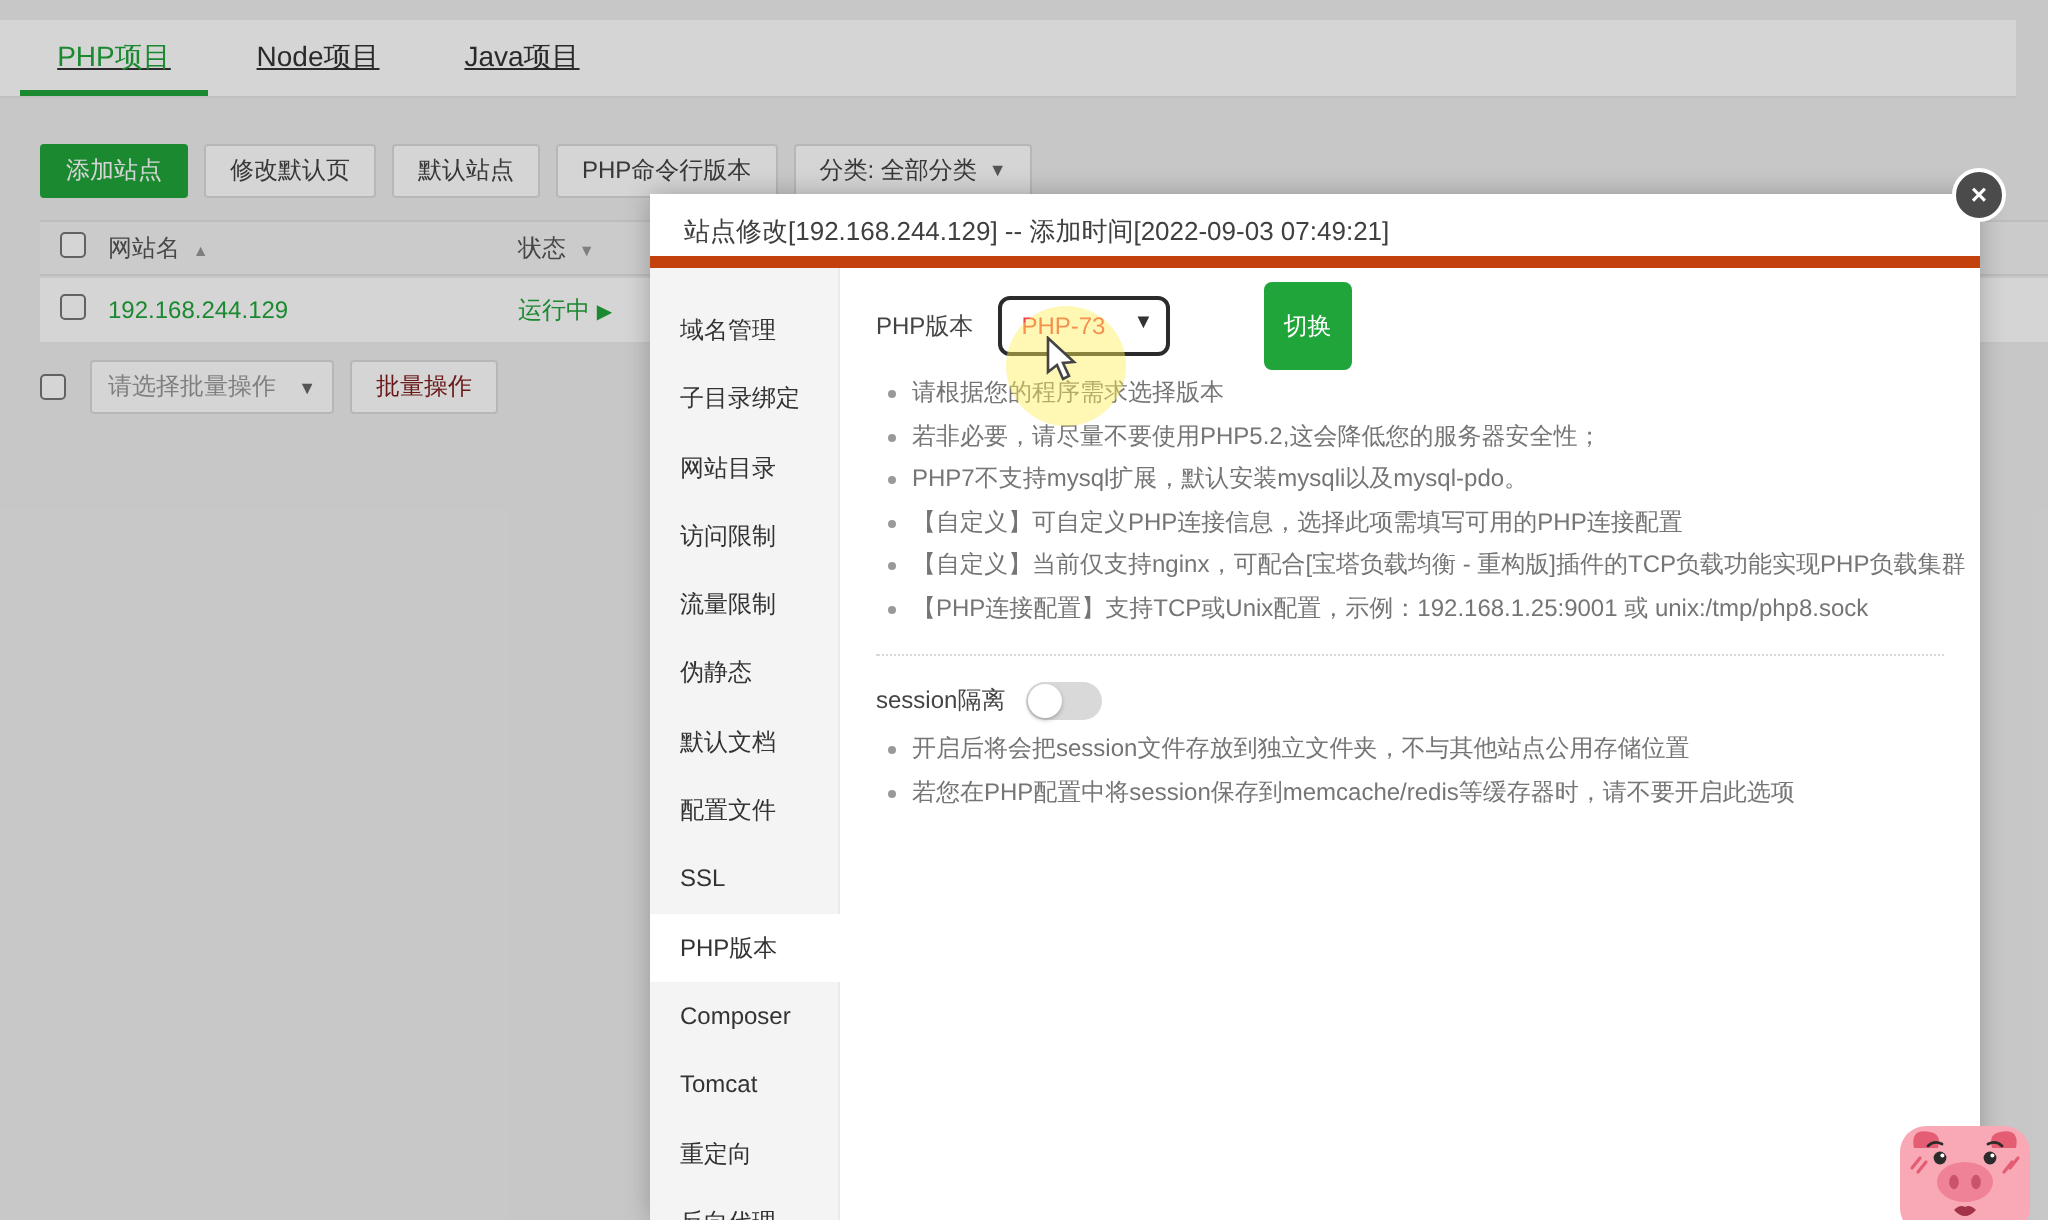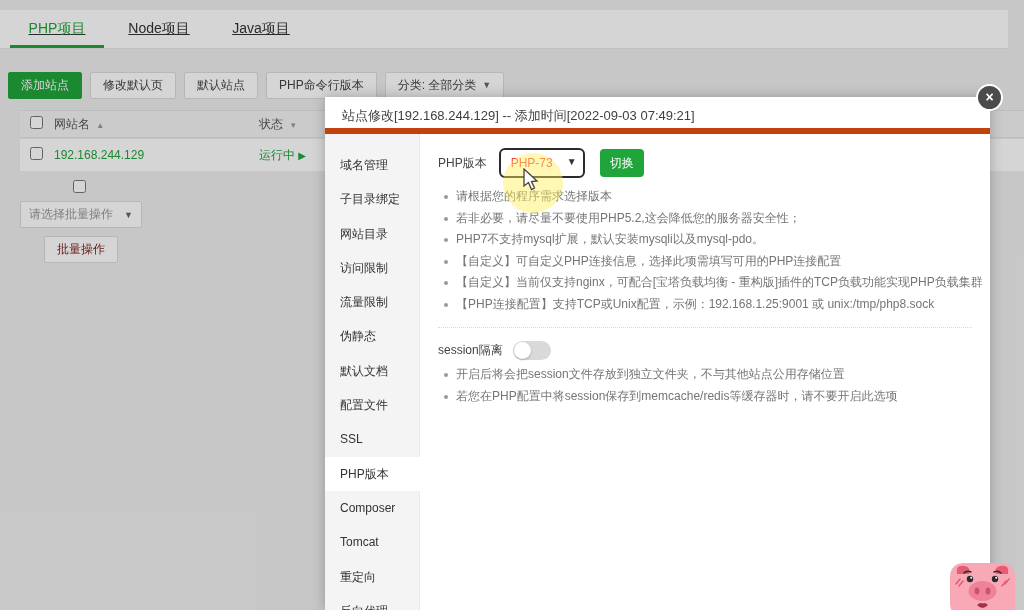--- a/index.html
+++ b/index.html
@@ -16,21 +16,21 @@
     position:absolute; top:10px; left:0; right:16px; height:39px;
     background:#ffffff; border-bottom:1px solid #e6e6e6;
     display:flex; padding-left:10px;text-decoration:underline;
   }
   .tab {
     width:94px; margin-right:8px; text-align:center; line-height:36px;
     font-size:14px; color:#333; cursor:pointer; border-bottom:3px solid transparent;
   }
   .tab.active { color:#20a53a; border-bottom-color:#20a53a; }
 
-  .toolbar { position:absolute; top:72px; left:8px; display:flex; gap:8px; }
+  .toolbar { position:absolute; top:72px; left:20px; display:flex; gap:8px; }
   .btn {
     height:27px; padding:0 12px; background:#fff; border:1px solid #dcdcdc;
     border-radius:2px; font-size:12px; color:#444; line-height:25px; cursor:pointer;
     display:inline-flex; align-items:center; gap:6px;
   }
   .btn.primary { background:#20a53a; border-color:#20a53a; color:#fff; }
   .caret { font-size:9px; color:#666; }
 
   .table-head {
     position:absolute; top:110px; left:20px; right:0; height:28px;
@@ -44,21 +44,21 @@
   }
   .cell-check { width:34px; padding-left:10px; }
   .cell-name { width:205px; }
   .cell-status { width:120px; }
   input[type=checkbox]{ width:13px; height:13px; accent-color:#20a53a; }
   .sort-ico { font-size:8px; color:#999; margin-left:3px; }
   .green-link { color:#20a53a; text-decoration:none; cursor:pointer; }
   .status-running { color:#20a53a; cursor:pointer; }
   .play-ico { font-size:10px; }
 
-  .batch-bar { position:absolute; top:180px; left:20px; display:flex; align-items:center; gap:8px;flex-direction:column; }
+  .batch-bar { position:absolute; top:180px; left:20px; display:flex; align-items:center; gap:8px; }
   .batch-check { margin-right:4px; }
   .fake-select {
     height:27px; width:122px; background:#fff; border:1px solid #dcdcdc; border-radius:2px;
     color:#999; display:flex; align-items:center; justify-content:space-between;
     padding:0 8px; cursor:pointer;
   }
   .btn.muted { color:#7f1d1d; }
 
   
   .dim { position:absolute; inset:0; background:rgba(0,0,0,0.165); z-index:50; }
@@ -95,22 +95,22 @@
   .php-label { color:#444; margin-right:12px; }
   .sel-wrap { position:relative; width:86px; height:30px; margin-right:15px; }
   select.php-sel {
     width:100%; height:100%; border:2px solid #2b2b2b; border-radius:6px;
     background:#fff; color:#ef4444; font-size:12px; padding:0 22px 0 10px;
     appearance:none; -webkit-appearance:none; outline:none; cursor:pointer;
     font-family:"Liberation Sans","DejaVu Sans",sans-serif;
   }
   .sel-chev { position:absolute; right:8px; top:8px; font-size:10px; color:#333; pointer-events:none; }
   .btn-switch {
-    height:28px; width:44px; background:#20a53a; color:#fff; border:none; border-radius:4px;
-    font-size:12px; cursor:pointer;
+    height:44px; width:44px; background:#20a53a; color:#fff; border:none; border-radius:4px;
+    font-size:12px; cursor:pointer;margin-left:32px;
   }
 
   ul.notes { list-style:none; margin:2px 0 0 4px; }
   ul.notes li {
     position:relative; padding-left:14px; line-height:21.5px; color:#757575; font-size:12px;
     white-space:nowrap;
   }
   ul.notes li::before {
     content:""; position:absolute; left:2px; top:9px; width:4px; height:4px;
     border-radius:50%; background:#9a9a9a;

